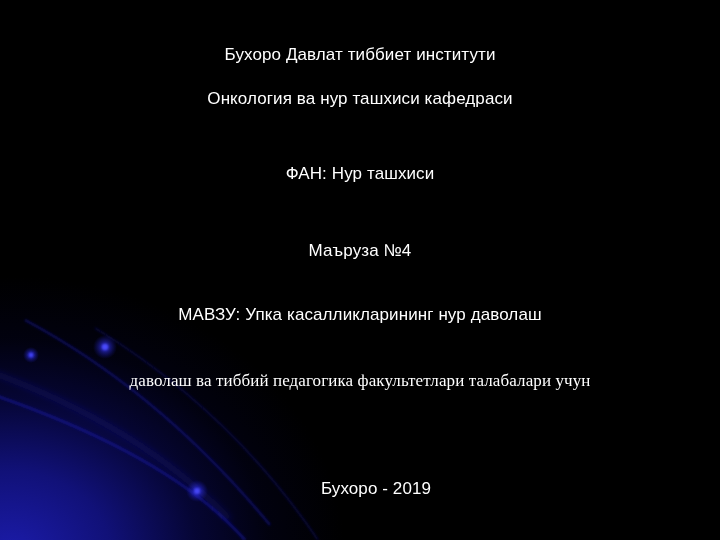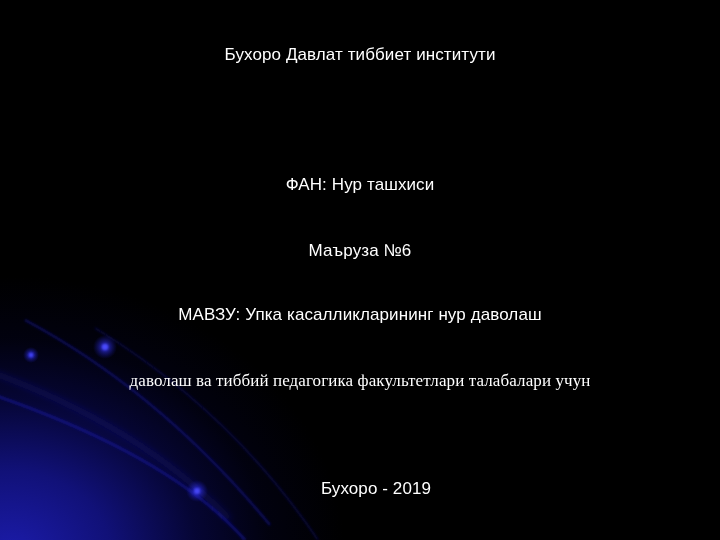--- a/index.html
+++ b/index.html
@@ -36,21 +36,21 @@
   .line{
     position:absolute;left:0;width:720px;
     text-align:center;
     color:var(--text-color);
     font-size:17px;line-height:20px;
     white-space:nowrap;
     letter-spacing:0.1px;
   }
   .l-institute{top:45px;}
   .l-department{top:89px;}
-  .l-subject{top:175px;}
+  .l-subject{top:164px;}
   .l-lecture{top:241px;}
   .l-topic{top:305px;}
   .l-audience{top:371px;font-family:Liberation Serif, serif;}
   .l-cityyear{top:479px;margin-left:16px;}
 </style>
 </head>
 <body>
 
 <div class="slide">
 
@@ -82,19 +82,20 @@
       <circle cx="105" cy="347" r="12" fill="url(#dotGrad)"></circle>
       <circle cx="105" cy="347" r="3" fill="#4a4aff" fill-opacity="0.9" filter="url(#soft)"></circle>
       <circle cx="31" cy="355" r="8" fill="url(#dotGrad)"></circle>
       <circle cx="31" cy="355" r="2.2" fill="#3c3cf0" fill-opacity="0.8" filter="url(#soft)"></circle>
       <circle cx="197" cy="491" r="11" fill="url(#dotGrad)"></circle>
       <circle cx="197" cy="491" r="2.8" fill="#4444f5" fill-opacity="0.85" filter="url(#soft)"></circle>
     </g>
   </svg>
 
   <div class="line l-institute">Бухоро Давлат тиббиет институти</div>
+  <div class="line l-department">Онкология ва нур ташхиси кафедраси</div>
   <div class="line l-subject">ФАН: Нур ташхиси</div>
-  <div class="line l-lecture">Маъруза №6</div>
+  <div class="line l-lecture">Маъруза №4</div>
   <div class="line l-topic">МАВЗУ: Упка касалликларининг нур даволаш</div>
   <div class="line l-audience">даволаш ва тиббий педагогика факультетлари талабалари учун</div>
   <div class="line l-cityyear">Бухоро - 2019</div>
 
 </div>
 
 </body></html>

